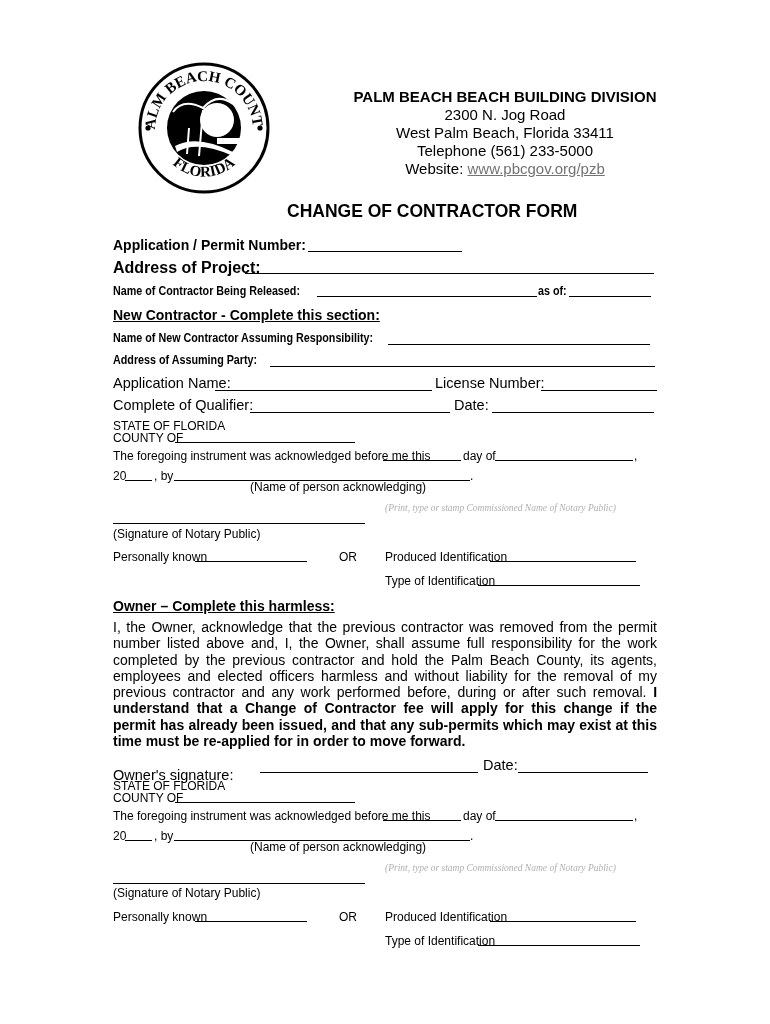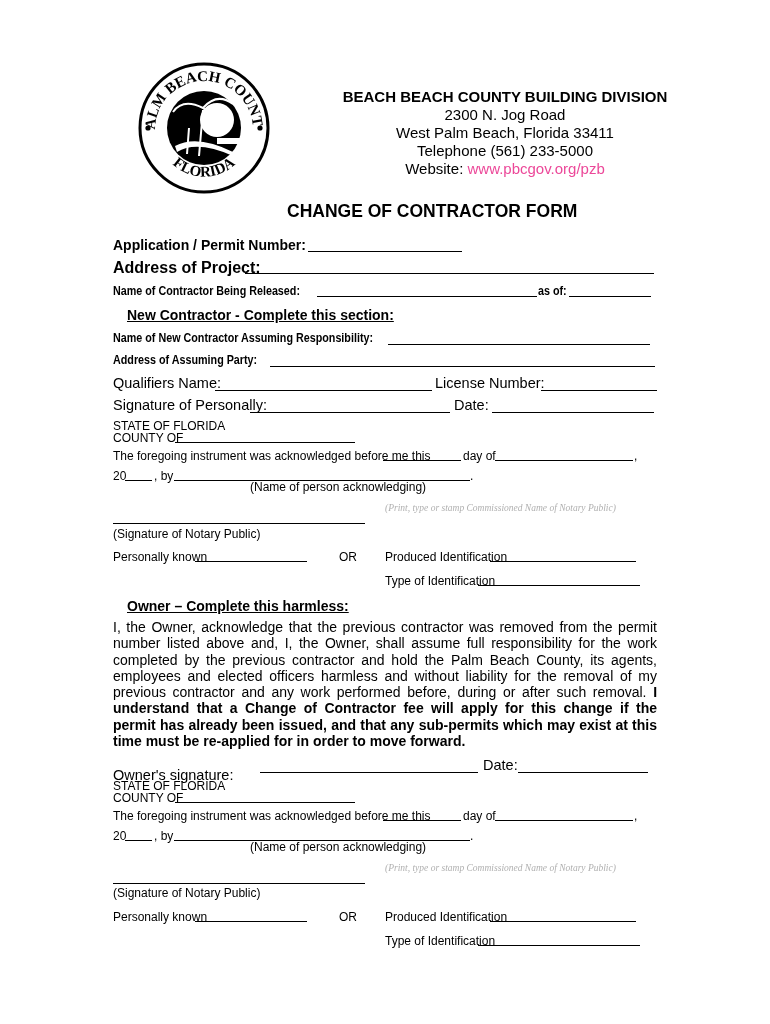--- a/index.html
+++ b/index.html
@@ -4,24 +4,24 @@
 <style>
   html, body { margin:0; padding:0; background:#ffffff; }
   body { width:770px; height:1024px; position:relative; overflow:hidden; color:#000; font-family:"Liberation Sans", sans-serif; }
   .abs { position:absolute; white-space:nowrap; }
   .line { position:absolute; border-bottom:1px solid #000; height:0; }
   .hdr { text-align:center; left:330px; width:350px; font-size:15px; line-height:18px; }
   .b { font-weight:bold; }
   .cond { font-weight:bold; font-size:12.5px; transform:scaleX(0.86); transform-origin:left center; }
   .small { font-size:12px; }
   .med { font-size:14.5px; }
-  .link { color:#ec4899; }
+  .link { color:#737373; text-decoration:underline; }
   .print-note { font-family:"Liberation Serif", serif; font-style:italic; color:#b0b0b0; font-size:9.5px; }
   .para { position:absolute; left:113px; width:544px; font-size:14px; line-height:16.3px; text-align:justify; }
-  .u { text-decoration:underline;margin-left:14px; }
+  .u { text-decoration:underline; }
   #logo { position:absolute; left:137px; top:58px; }
 </style>
 </head>
 <body>
 
 <svg id="logo" width="134" height="140" viewBox="0 0 134 140">
   <defs>
     <path id="arcTop" d="M 18,72 A 49,49 0 0 1 116,72" fill="none"></path>
     <path id="arcBot" d="M 30,100 A 46,46 0 0 0 104,100" fill="none"></path>
   </defs>
@@ -35,21 +35,21 @@
   <circle cx="11" cy="70" r="2.6" fill="#000"></circle>
   <circle cx="123" cy="70" r="2.6" fill="#000"></circle>
   <text font-family="Liberation Serif, serif" font-weight="bold" font-size="15" fill="#000">
     <textPath href="#arcTop" startOffset="50%" text-anchor="middle">PALM BEACH COUNTY</textPath>
   </text>
   <text font-family="Liberation Serif, serif" font-weight="bold" font-size="15" fill="#000">
     <textPath href="#arcBot" startOffset="50%" text-anchor="middle">FLORIDA</textPath>
   </text>
 </svg>
 
-<div class="abs hdr b" style="top:88px;">BEACH BEACH COUNTY BUILDING DIVISION</div>
+<div class="abs hdr b" style="top:88px;">PALM BEACH BEACH BUILDING DIVISION</div>
 <div class="abs hdr" style="top:106px;">2300 N. Jog Road</div>
 <div class="abs hdr" style="top:124px;">West Palm Beach, Florida 33411</div>
 <div class="abs hdr" style="top:142px;">Telephone (561) 233-5000</div>
 <div class="abs hdr" style="top:160px;">
   <span>Website: </span><span class="link">www.pbcgov.org/pzb</span>
 </div>
 
 <div class="abs b" style="left:287px; top:201px; font-size:17.5px;">CHANGE OF CONTRACTOR FORM</div>
 
 <div class="abs b" style="left:113px; top:237px; font-size:14px;">Application / Permit Number:</div>
@@ -64,26 +64,26 @@
 <div class="line" style="left:569px; top:296px; width:82px;"></div>
 
 <div class="abs b u" style="left:113px; top:307px; font-size:14px;">New Contractor - Complete this section:</div>
 
 <div class="abs cond" style="left:113px; top:331px;">Name of New Contractor Assuming Responsibility:</div>
 <div class="line" style="left:388px; top:344px; width:262px;"></div>
 
 <div class="abs cond" style="left:113px; top:353px;">Address of Assuming Party:</div>
 <div class="line" style="left:270px; top:366px; width:385px;"></div>
 
-<div class="abs med" style="left:113px; top:375px;">Qualifiers Name:</div>
+<div class="abs med" style="left:113px; top:375px;">Application Name:</div>
 <div class="line" style="left:215px; top:390px; width:217px;"></div>
 <div class="abs med" style="left:435px; top:375px;">License Number:</div>
 <div class="line" style="left:541px; top:390px; width:116px;"></div>
 
-<div class="abs med" style="left:113px; top:397px;">Signature of Personally:</div>
+<div class="abs med" style="left:113px; top:397px;">Complete of Qualifier:</div>
 <div class="line" style="left:250px; top:412px; width:200px;"></div>
 <div class="abs med" style="left:454px; top:397px;">Date:</div>
 <div class="line" style="left:492px; top:412px; width:162px;"></div>
 
 <div class="abs small" style="left:113px; top:419px;">STATE OF FLORIDA</div>
 <div class="abs small" style="left:113px; top:431px;">COUNTY OF</div>
 <div class="line" style="left:175px; top:442px; width:180px;"></div>
 
 <div class="abs small" style="left:113px; top:449px;">The foregoing instrument was acknowledged before me this</div>
 <div class="line" style="left:383px; top:460px; width:78px;"></div>

